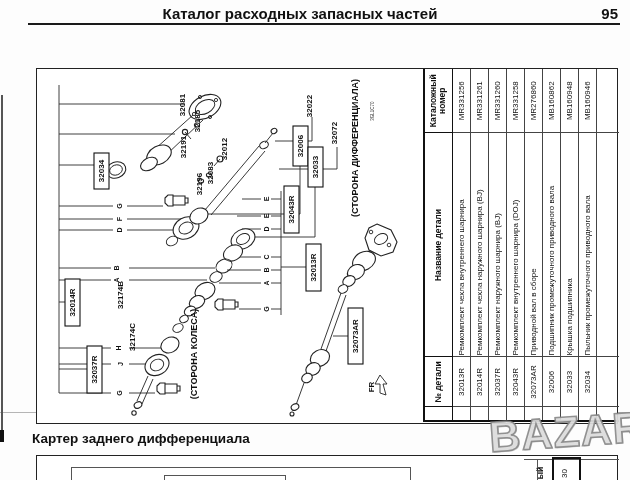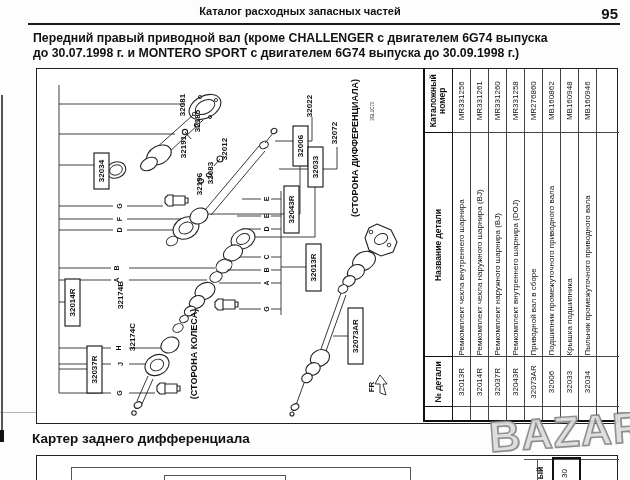--- a/index.html
+++ b/index.html
@@ -1,20 +1,20 @@
 <!DOCTYPE html>
 <html><head>
 <meta charset="utf-8">
 <style>
   html,body{margin:0;padding:0;background:#e8e8e8;}
   .page{position:relative;width:630px;height:480px;background:#fdfdfd;overflow:hidden;
         font-family:"Liberation Sans",sans-serif;color:#111;}
   
   .hdr-title{position:absolute;top:5px;left:60px;width:480px;text-align:center;
-             font-size:11px;font-weight:bold;}
+             font-size:15px;font-weight:bold;}
   .hdr-page{position:absolute;top:5px;right:12px;font-size:15px;font-weight:bold;margin-left:44px;}
   .hdr-rule{position:absolute;top:23px;left:28px;width:592px;height:2px;background:#1a1a1a;}
   
   .subtitle{position:absolute;top:31px;left:33px;font-size:12.3px;font-weight:bold;line-height:15px;}
   
   .figure-box{position:absolute;left:36px;top:68px;width:582px;height:356px;
               border:1.5px solid #222;box-sizing:border-box;background:#fff;}
   .figure-box svg{position:absolute;left:0;top:0;}
   
   .table-rot{position:absolute;left:386px;top:0;width:196px;height:353px;overflow:hidden;}
@@ -67,24 +67,20 @@
 </style>
 </head>
 <body>
 
 <div class="page">
 
   <div class="hdr-title">Каталог расходных запасных частей</div>
   <div class="hdr-page">95</div>
   <div class="hdr-rule"></div>
 
-  <div class="subtitle">
-    <span style="display:block">Передний правый приводной вал (кроме CHALLENGER с двигателем 6G74 выпуска</span>
-    <span style="display:block">до 30.07.1998 г. и MONTERO SPORT с двигателем 6G74 выпуска до 30.09.1998 г.)</span>
-  </div>
 
   <div class="scanline"></div>
   <div class="edge-line"></div>
   <div class="edge-blob"></div>
 
   <div class="figure-box">
 
     <svg width="386" height="353" viewBox="0 0 386 353" xmlns="http://www.w3.org/2000/svg">
 
       <g>

